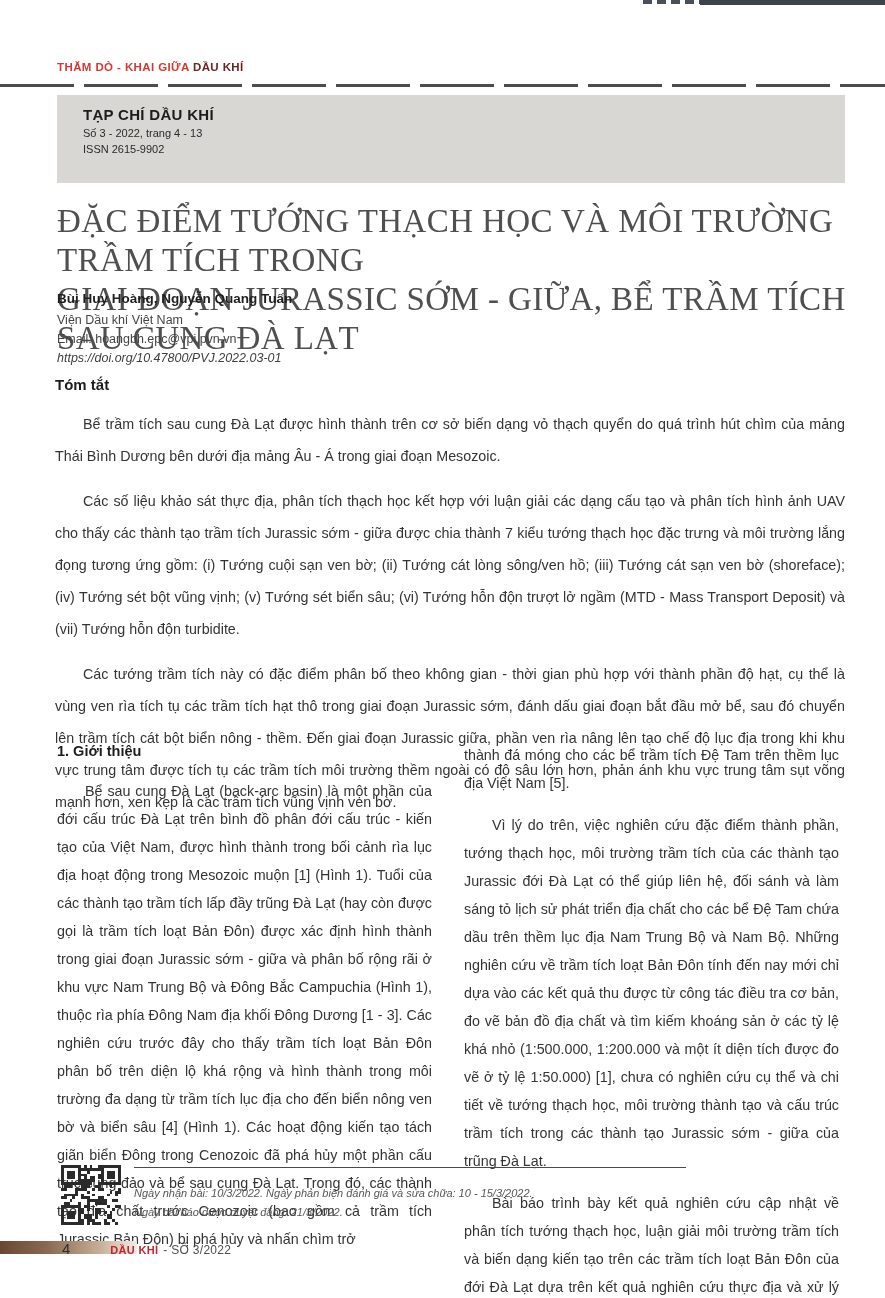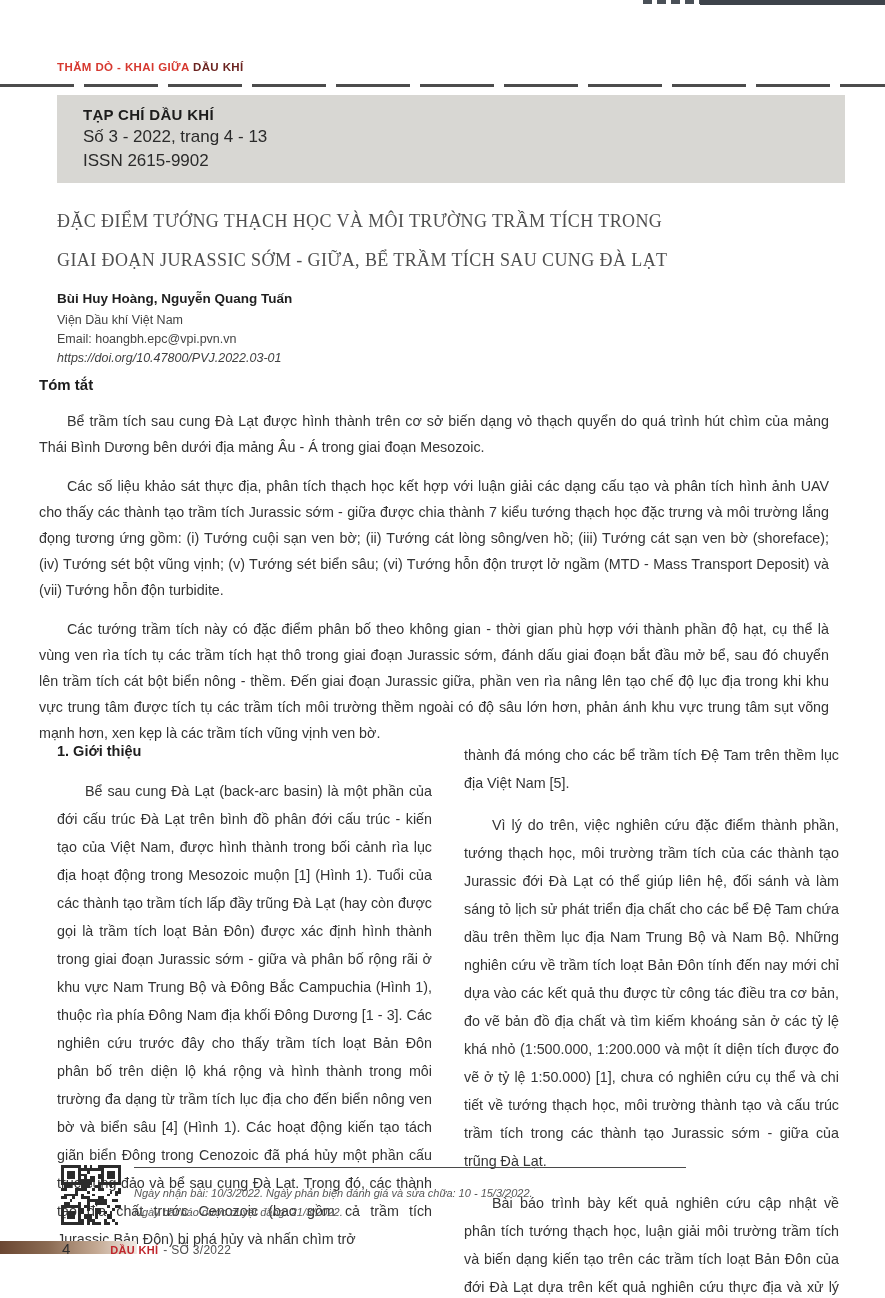--- a/index.html
+++ b/index.html
@@ -14,39 +14,39 @@
   
   .section-label{position:absolute;left:57px;top:61px;font-size:11.5px;font-weight:bold;letter-spacing:.4px;}
   .section-label .red{color:#d6382f;}
   .section-label .maroon{color:#6b2320;}
   .top-rule{position:absolute;left:0;top:84px;width:885px;height:2.5px;
     background:repeating-linear-gradient(90deg,#4c4c4c 0 74px,transparent 74px 84px);}
   
   .masthead{position:absolute;left:57px;top:95px;width:788px;height:88px;background:#d8d7d3;}
   .mast-info{position:absolute;left:26px;top:11px;}
   .journal-name{font-size:15px;font-weight:bold;color:#1c1c1c;letter-spacing:.3px;}
-  .mast-line{font-size:17px;color:#2a2a2a;margin-top:4px;}
+  .mast-line{font-size:11px;color:#2a2a2a;margin-top:4px;}
   .logo{position:absolute;right:14px;top:6px;display:flex;align-items:flex-start;}
   .logo-text{font-size:56px;line-height:62px;font-weight:bold;color:#e8611f;letter-spacing:-2px;}
   .logo-box{width:40px;height:48px;background:#1a6cb0;margin-left:7px;margin-top:12px;position:relative;}
   .logo-box svg{position:absolute;left:9px;top:4px;}
   .logo-sub{position:absolute;bottom:3px;left:0;width:100%;text-align:center;
     font-size:4px;color:#fff;font-weight:bold;letter-spacing:.2px;}
   
   .article-title{position:absolute;left:57px;top:202px;width:795px;
-    font-family:"Liberation Serif",serif;font-size:18px;color:#4f4f4f;
+    font-family:"Liberation Serif",serif;font-size:33px;color:#4f4f4f;
     line-height:39px;letter-spacing:.4px;}
   
   .authors-block{position:absolute;left:57px;top:289px;font-size:12.5px;line-height:19px;color:#444;}
   .authors{font-size:13.5px;font-weight:bold;color:#1f1f1f;margin-bottom:3px;}
   .doi-link{font-style:italic;color:#3e3e3e;}
   
-  .abstract{position:absolute;left:39px;top:376px;width:790px;}
+  .abstract{position:absolute;left:55px;top:376px;width:790px;}
   .abstract-heading{font-size:15px;font-weight:bold;color:#1d1d1d;margin:0 0 15px 0;}
-  .abstract p{margin:0 0 13px 0;font-size:14.3px;line-height:26px;color:#343434;
+  .abstract p{margin:0 0 13px 0;font-size:14.3px;line-height:32px;color:#343434;
     text-align:justify;text-indent:28px;}
   .keywords{font-size:14.3px;line-height:26px;color:#343434;margin-top:2px;}
   .keywords b{color:#1d1d1d;}
   
   .columns{position:absolute;left:57px;top:741px;width:790px;display:flex;gap:24px;}
   .col{width:383px;}
   .body-heading{font-size:14.5px;font-weight:bold;color:#1d1d1d;margin:2px 0 18px 0;}
   .col p{margin:0 8px 14px 0;font-size:14.3px;line-height:28px;color:#343434;
     text-align:justify;text-indent:28px;}
   .col p.cont{text-indent:0;}

